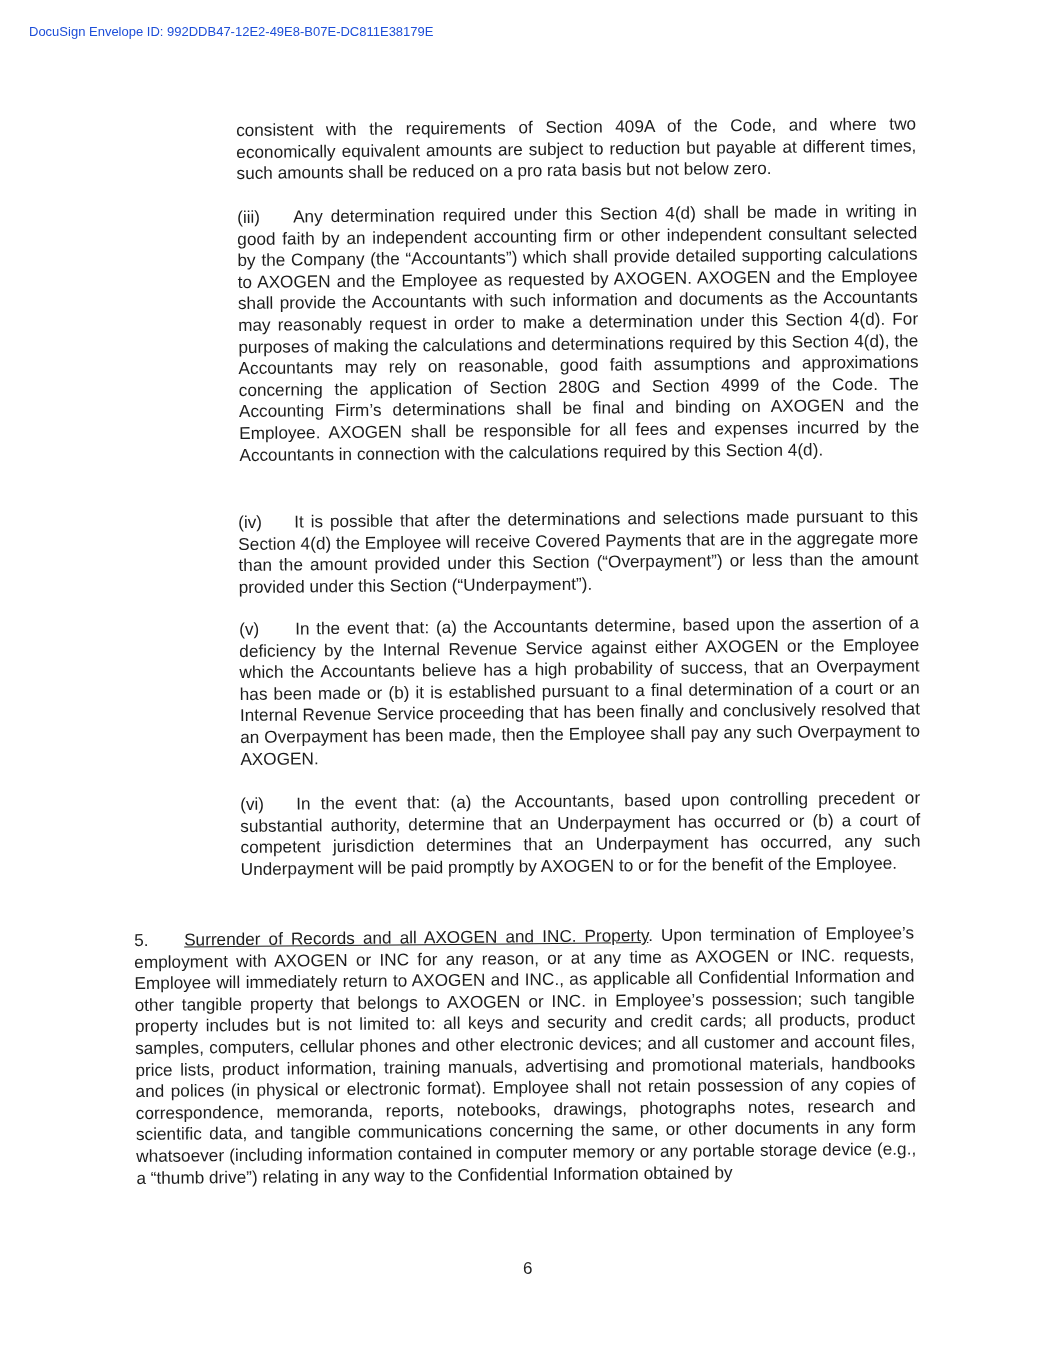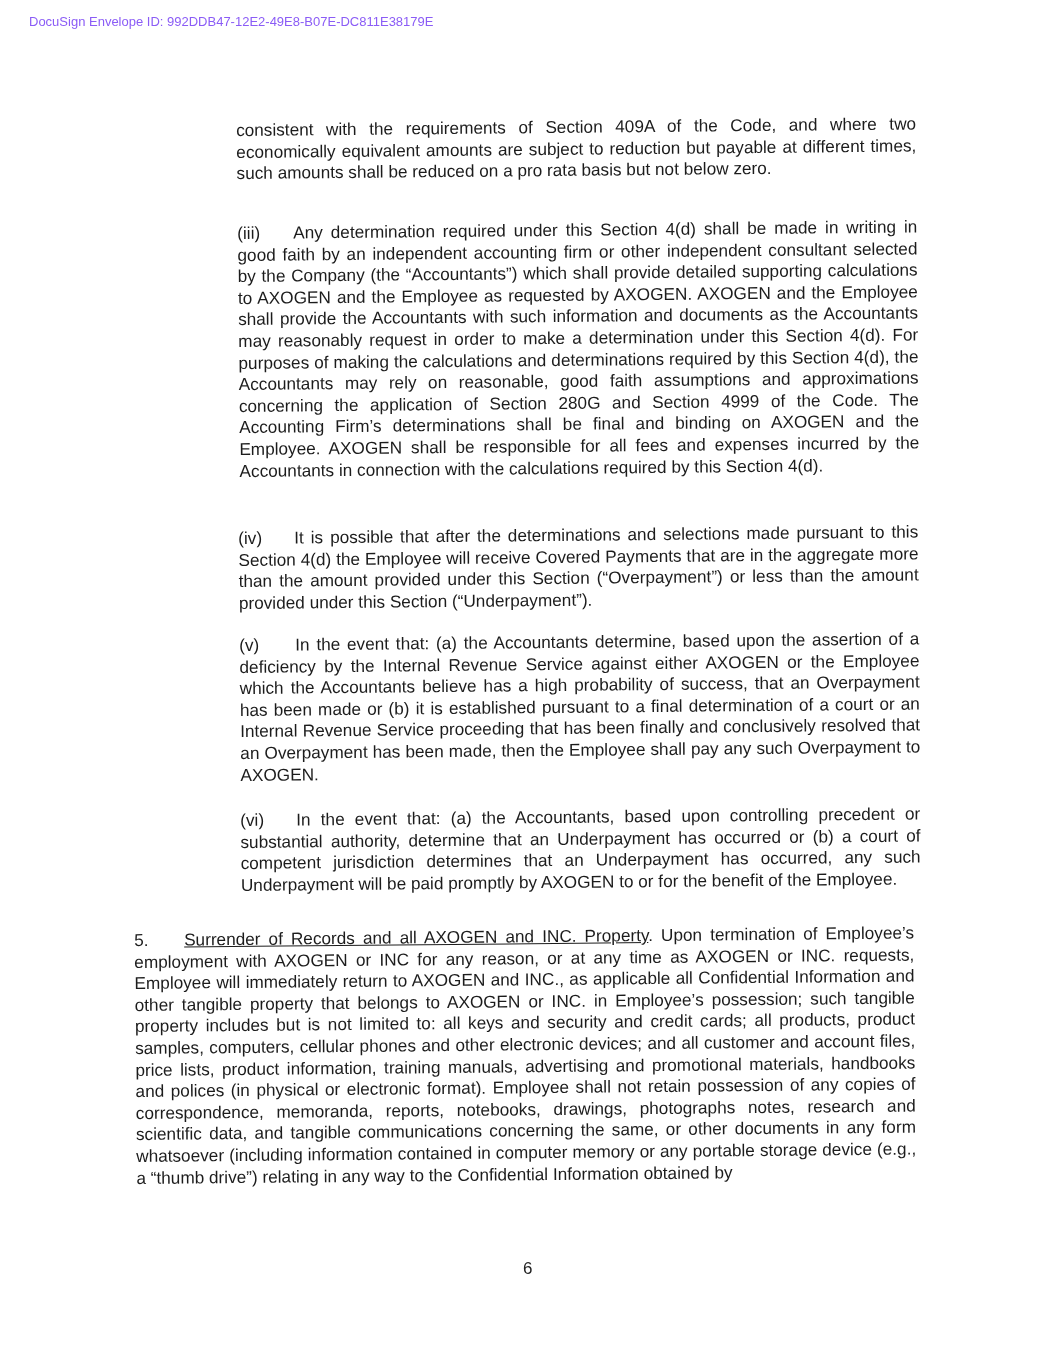--- a/index.html
+++ b/index.html
@@ -11,38 +11,37 @@
     width: 1055px;
     height: 1365px;
     position: relative;
     overflow: hidden;
     color: #1a1a1a;
     font-family: "Liberation Sans", "DejaVu Sans", sans-serif;
   }
   .envelope-id {
     position: absolute;
     left: 29px;
-    top: 14px;
+    top: 24px;
     font-size: 13px;
-    color: #8b5cf6;
+    color: #1d4ed8;
     letter-spacing: 0;
   }
   .para {
     position: absolute;
     font-size: 17.2px;
     line-height: 21.6px;
     text-align: justify;
     transform: rotate(-0.55deg);
     transform-origin: left top;
     color: #1c1c1c;
   }
   .para .label {
     display: inline-block;
     width: 56px;
-    margin-top: 16px;
   }
   .p-cont { left: 236px; top: 120px; width: 680px; }
   .p-iii  { left: 237px; top: 207px; width: 680px; }
   .p-iv   { left: 238px; top: 512px; width: 680px; }
   .p-v    { left: 239px; top: 619px; width: 680px; }
   .p-vi   { left: 240px; top: 794px; width: 680px; }
   .p-5    { left: 134px; top: 930px; width: 780px; }
   .p-5 .num { display: inline-block; width: 50px; }
   .p-5 .heading { text-decoration: underline; }
   .page-number {

